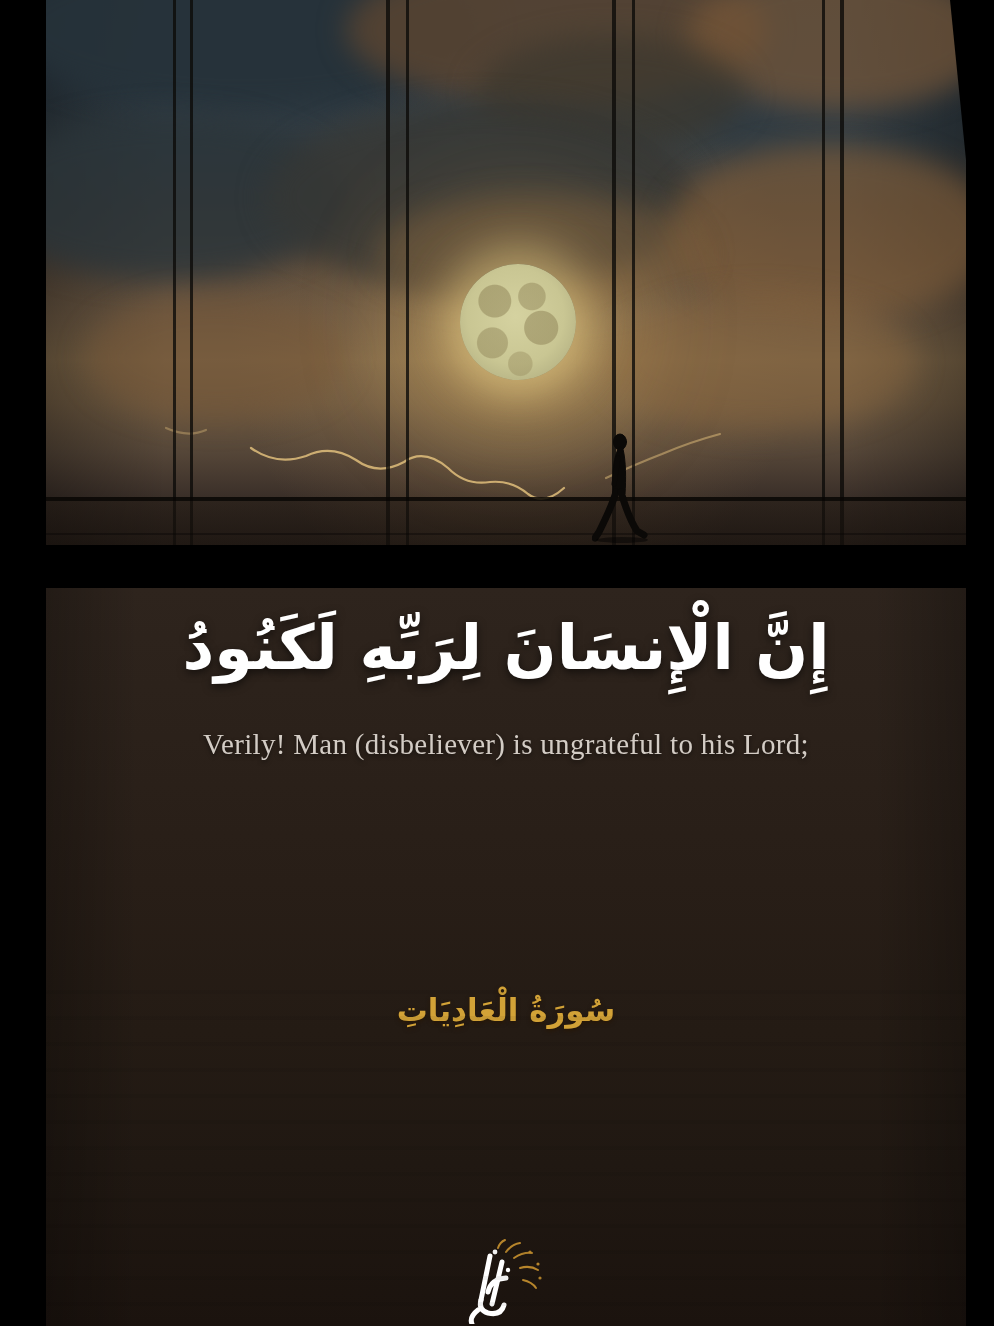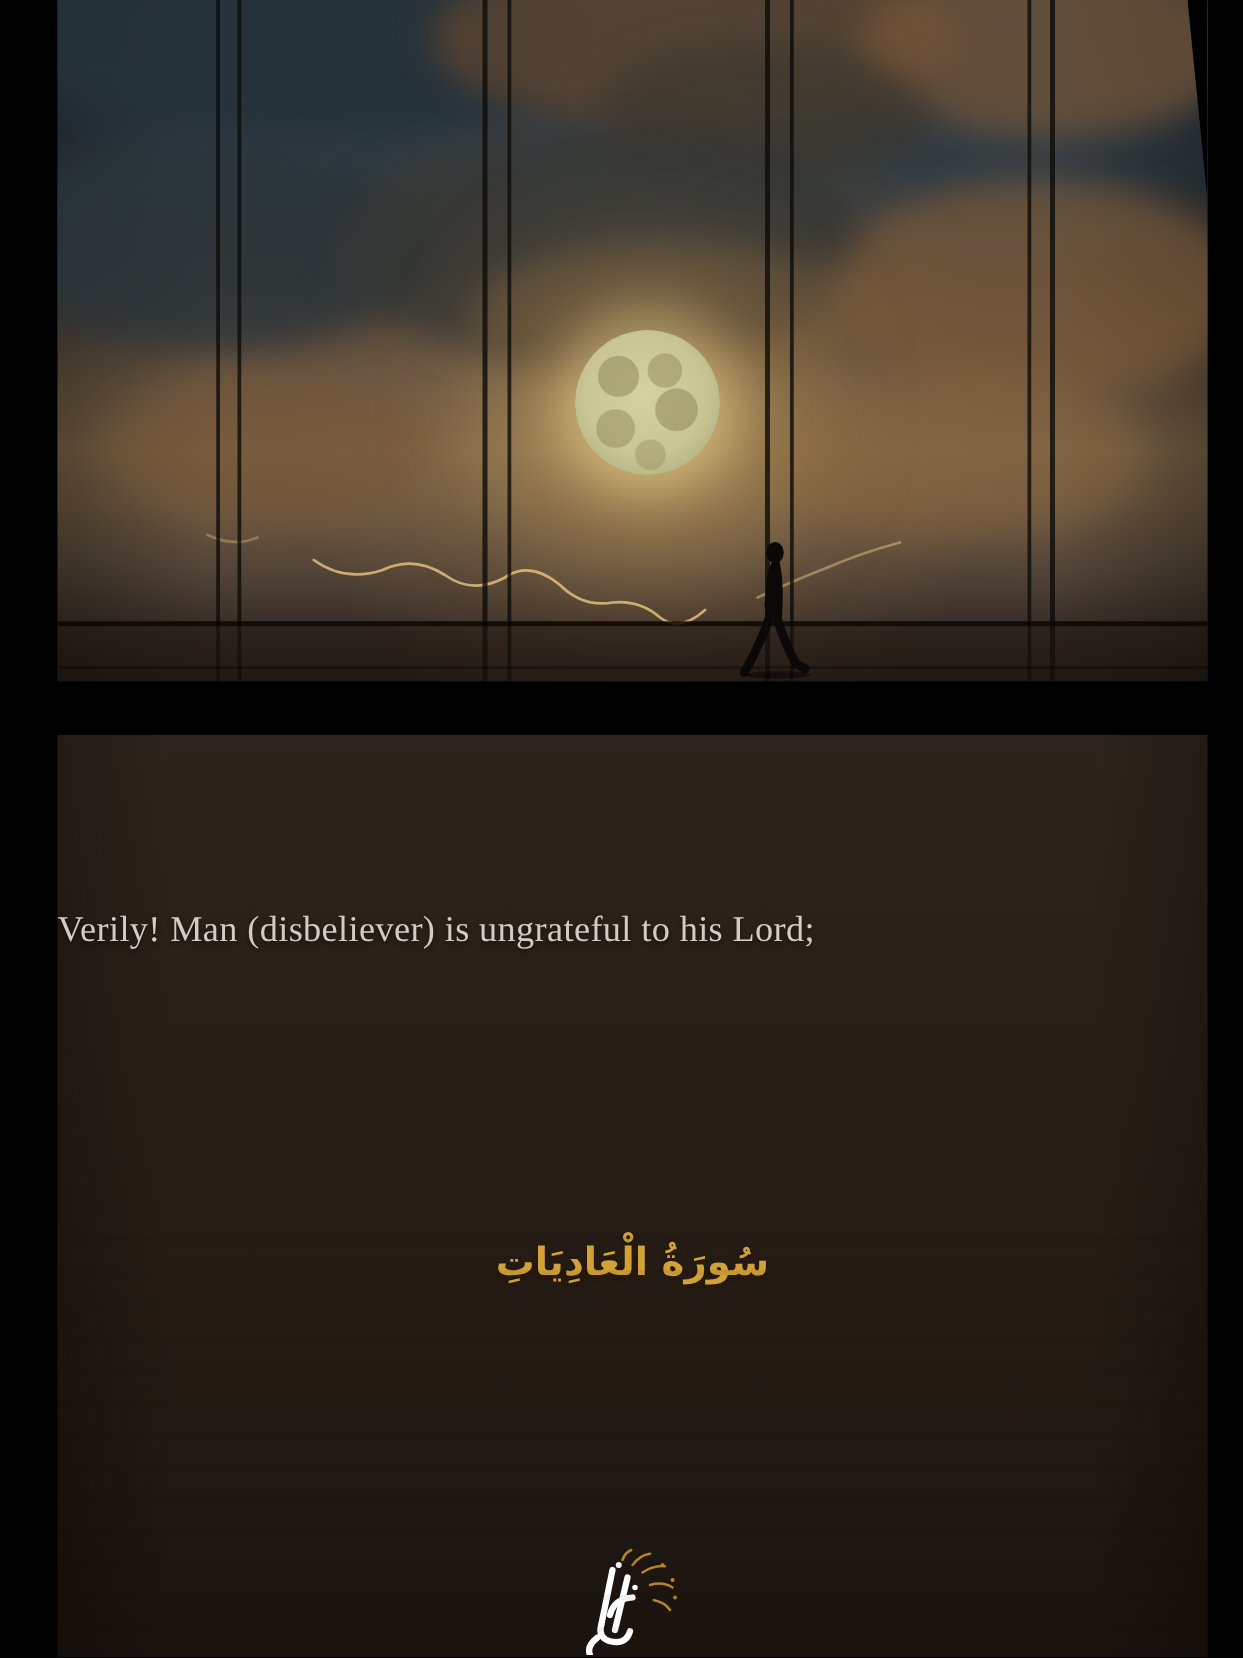--- a/index.html
+++ b/index.html
@@ -56,21 +56,21 @@
     content:"";position:absolute;left:0;right:0;top:380px;bottom:0;
     background:repeating-linear-gradient(180deg, rgba(0,0,0,0) 0 22px, rgba(0,0,0,.06) 22px 26px);
   }
   .verse{
     position:absolute;left:0;right:0;top:10px;text-align:center;direction:rtl;
     font-size:62px;font-weight:bold;color:#ffffff;line-height:1.6;
     text-shadow:0 3px 8px rgba(0,0,0,.55);
     font-family:"DejaVu Sans",sans-serif;
   }
   .translation{
-    position:absolute;left:0;right:0;top:140px;
+    position:absolute;left:0;right:0;top:140px;text-align:center;
     font-family:"Liberation Serif",serif;font-size:29px;color:#d3ccc5;
     letter-spacing:.3px;text-shadow:0 2px 4px rgba(0,0,0,.5);
   }
   .surah{
     position:absolute;left:0;right:0;top:396px;text-align:center;direction:rtl;
     font-size:31px;font-weight:bold;color:#d2a237;line-height:1.7;
     text-shadow:0 2px 4px rgba(40,22,2,.7);
     font-family:"DejaVu Sans",sans-serif;
   }
   .watermark{position:absolute;left:404px;top:650px;}
@@ -127,20 +127,21 @@
         <path d="M24,60 C20,74 13,88 7,100 L3,106" fill="none" stroke-width="7"></path>
         <path d="M29,60 C33,74 38,88 45,99 L52,103" fill="none" stroke-width="7"></path>
       </g>
       <ellipse cx="30" cy="108" rx="26" ry="3" fill="rgba(0,0,0,.45)"></ellipse>
     </svg>
 
     <div class="wedge"></div>
   </div>
 
   <div class="panel">
+    <div class="verse">إِنَّ الْإِنسَانَ لِرَبِّهِ لَكَنُودُ</div>
     <div class="translation">Verily! Man (disbeliever) is ungrateful to his Lord;</div>
     <div class="surah">سُورَةُ الْعَادِيَاتِ</div>
 
     <svg class="watermark" width="104" height="86" viewBox="0 0 104 86">
       <g stroke="#c8922f" stroke-width="2" fill="none" stroke-linecap="round" opacity="0.9">
         <path d="M56,14 q6,-8 14,-9"></path>
         <path d="M64,20 q9,-6 18,-5"></path>
         <path d="M70,30 q10,-3 18,2"></path>
         <path d="M73,42 q9,2 13,8"></path>
         <path d="M48,10 q2,-6 7,-8"></path>

